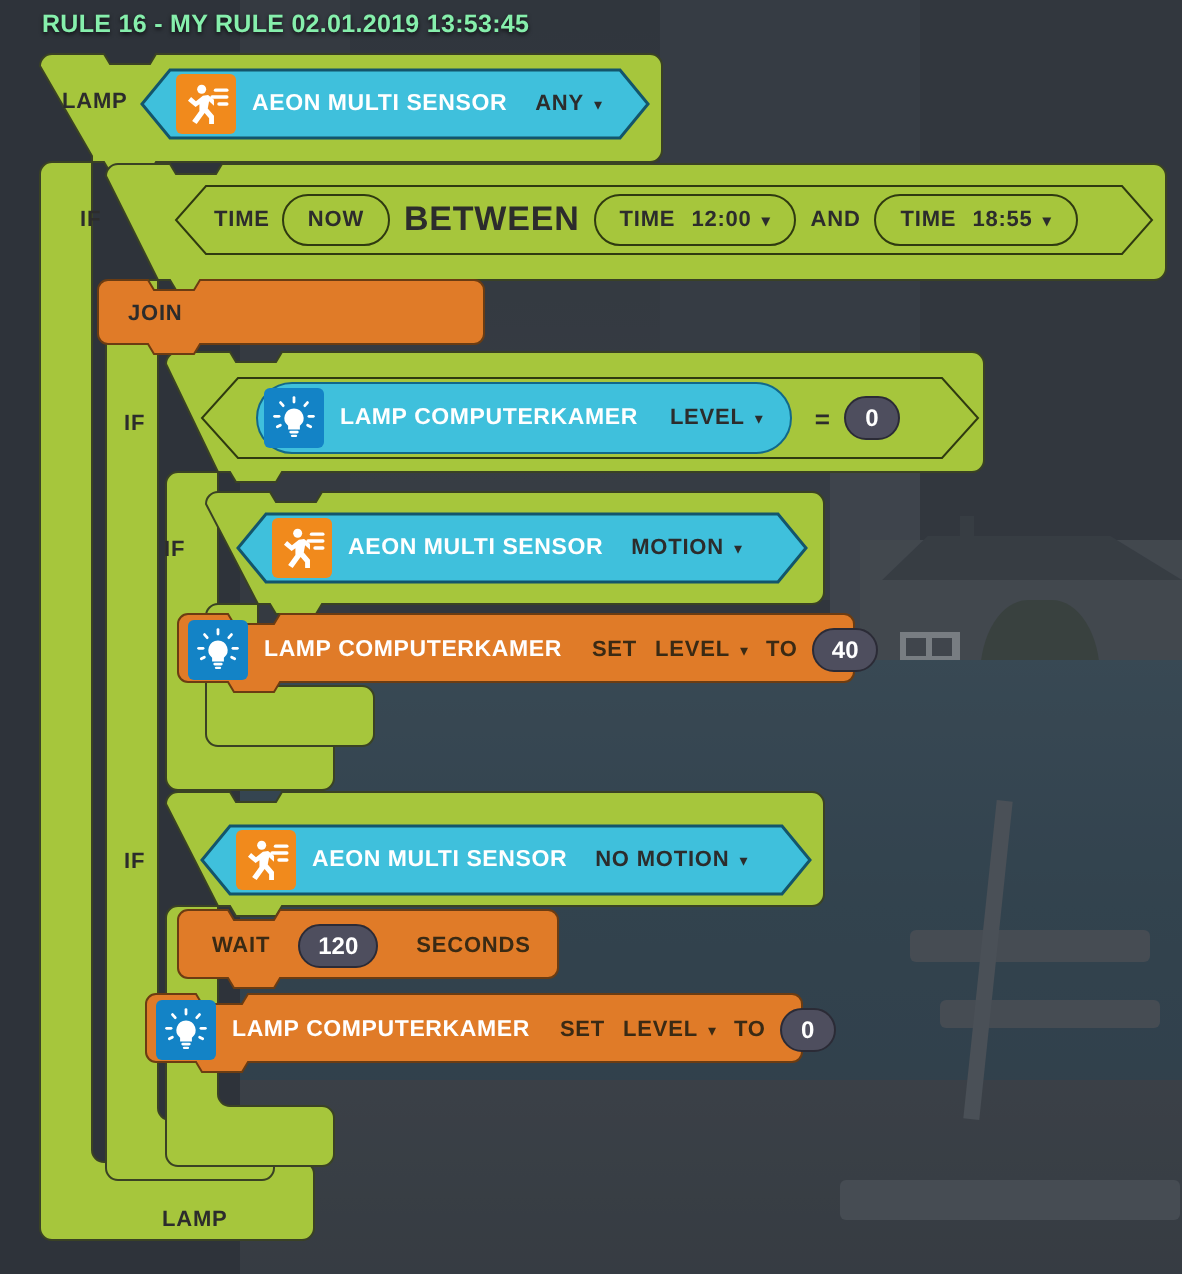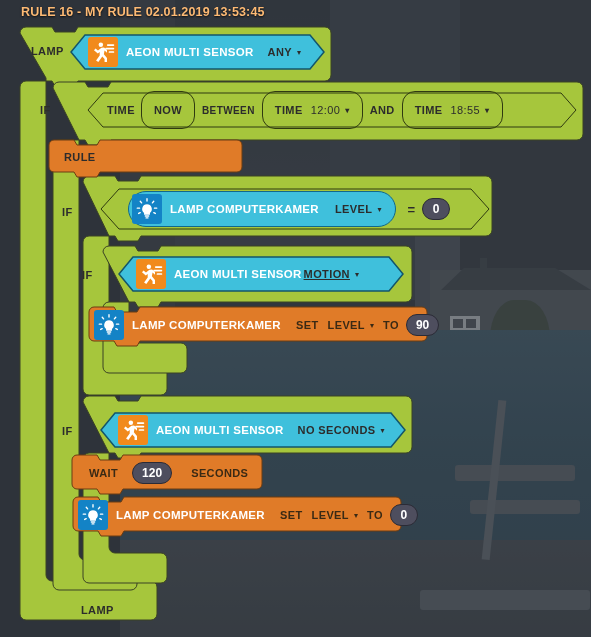--- a/index.html
+++ b/index.html
@@ -43,21 +43,21 @@
   #bg .greenery   { position:absolute; left:490px; top:300px; width:60px; height:95px;
                     background:#4e5a4c; border-radius:40% 40% 30% 30%; }
   #bg .lounger    { position:absolute; background:#6a7178; border-radius:3px; }
   #bg .rail       { position:absolute; left:490px; top:400px; width:8px; height:160px;
                     background:#747a80; transform:rotate(6deg); }
   #bg .shade      { position:absolute; inset:0; background:rgba(40,46,52,0.55); }
 
   
   #title {
     position:absolute; left:21px; top:5px; z-index:5;
-    color:#fdba74; font-size:12.5px; font-weight:bold; letter-spacing:0.15px;
+    color:#86efac; font-size:12.5px; font-weight:bold; letter-spacing:0.15px;
     text-shadow: 0 1px 2px rgba(0,0,0,.75);
     white-space:nowrap;
   }
 
   
   #canvas { position:absolute; inset:0; z-index:4; }
 
   
   .blk { position:absolute; }
 
@@ -105,25 +105,25 @@
     display:inline-flex; align-items:center; justify-content:center;
     background:#4e4e5e; color:#ffffff; font-size:12px; font-weight:bold;
     height:22px; min-width:28px; padding:0 9px; border-radius:11px;
     border:1px solid #2b2b36; margin-left:7px;
   }
   .chip.wide { min-width:40px; }
 
   
   .fieldr {
     display:inline-flex; align-items:center; justify-content:center;
-    height:38px; border:1px solid #2f3a10; border-radius:13px;
+    height:26px; border:1px solid #2f3a10; border-radius:13px;
     padding:0 12px; color:#2c2c2c; font-size:11px; font-weight:bold;
     letter-spacing:.4px; white-space:nowrap;
   }
-  .fieldr .sub { margin-left:8px; font-weight:normal; }
+  .fieldr .sub { margin-left:8px; font-weight:bold; }
   .eq { color:#2c2c2c; font-size:13px; font-weight:bold; }
 </style>
 </head>
 <body>
 
 <div id="bg">
   <div class="sky"></div>
   <div class="panelA"></div>
   <div class="panelB"></div>
   <div class="panelC"></div>
@@ -191,40 +191,40 @@
   <div class="lbl" style="left:40px; top:104px;">IF</div>
   <div class="blk" style="left:87px; top:92px;">
     <svg width="490" height="36">
       <path d="M16,1 H474 L489,18 L474,35 H16 L1,18 Z" fill="none" stroke="#2f3a10" stroke-width="1"></path>
     </svg>
     <div style="position:absolute; left:0; top:0; height:36px; display:flex; align-items:center; padding-left:8px;justify-content:flex-end;">
       <span class="t" style="color:#2c2c2c; font-size:11px; font-weight:bold; letter-spacing:.4px; margin:0 6px 0 12px;">TIME</span>
       <span class="fieldr">
         <span>NOW</span>
       </span>
-      <span class="t" style="color:#2c2c2c; font-size:10px; font-weight:bold; letter-spacing:.4px; margin:0 7px;">BETWEEN</span>
+      <span class="t" style="color:#2c2c2c; font-size:17px; font-weight:bold; letter-spacing:.4px; margin:0 7px;">BETWEEN</span>
       <span class="fieldr">
         <span>TIME</span>
         <span class="sub">12:00</span>
         <span class="caret">▾</span>
       </span>
       <span class="t" style="color:#2c2c2c; font-size:11px; font-weight:bold; letter-spacing:.4px; margin:0 7px;">AND</span>
       <span class="fieldr">
         <span>TIME</span>
         <span class="sub">18:55</span>
         <span class="caret">▾</span>
       </span>
     </div>
   </div>
 
   <div class="blk" style="left:48px; top:139px;">
     <svg width="196" height="40">
       <path d="M1,6 a5,5 0 0 1 5,-5 h20 l3,5 h20 l3,-5 h137 a5,5 0 0 1 5,5 v22 a5,5 0 0 1 -5,5 h-137 l-3,5 h-20 l-3,-5 h-20 a5,5 0 0 1 -5,-5 z" fill="#e07b28" stroke="#6b3c12" stroke-width="1"></path>
     </svg>
-    <span class="lbl" style="left:16px; top:12px; color:#2c2c2c;">RULE</span>
+    <span class="lbl" style="left:16px; top:12px; color:#2c2c2c;">JOIN</span>
   </div>
 
   <div class="lbl" style="left:62px; top:206px;">IF</div>
   <div class="blk" style="left:100px; top:188px;">
     <svg width="390" height="42">
       <path d="M19,1 H371 L389,21 L371,41 H19 L1,21 Z" fill="none" stroke="#2f3a10" stroke-width="1"></path>
     </svg>
     <div style="position:absolute; left:28px; top:3px; display:flex; align-items:center;">
       <span class="pillcyan" style="position:relative; left:0; top:0;">
         <span class="icn lamp">
@@ -264,21 +264,21 @@
           <g fill="#ffffff">
             <circle cx="12.5" cy="6.5" r="2.6"></circle>
             <path d="M13.2 10.2 L9.2 13.4 L6.4 11.0 L4.6 13.1 L9.0 16.8 L11.2 15.1 L11.2 19.0 L7.0 24.8 L9.6 26.6 L14.2 20.2 L16.8 23.2 L16.8 26.6 L19.6 26.6 L19.6 21.8 L16.0 17.6 L16.8 13.4 L19.6 16.0 L19.6 12.6 L16.2 9.8 Z"></path>
             <rect x="19.5" y="6.0" width="8.5" height="2.0" rx="1"></rect>
             <rect x="17.5" y="10.0" width="10.5" height="2.0" rx="1"></rect>
             <rect x="21.5" y="14.0" width="6.5" height="2.0" rx="1"></rect>
           </g>
         </svg>
       </span>
       <span class="devname">AEON MULTI SENSOR</span>
-      <span class="smalldark" style="margin-left:2px;text-decoration:underline;">MOTION</span>
+      <span class="smalldark" style="margin-left:14px;">MOTION</span>
       <span class="caret">▾</span>
     </div>
   </div>
 
   <div class="blk" style="left:88px; top:306px;">
     <svg width="340" height="42">
       <path d="M1,6 a5,5 0 0 1 5,-5 h20 l3,5 h20 l3,-5 h282 a5,5 0 0 1 5,5 v24 a5,5 0 0 1 -5,5 h-282 l-3,5 h-20 l-3,-5 h-20 a5,5 0 0 1 -5,-5 z" fill="#e07b28" stroke="#6b3c12" stroke-width="1"></path>
     </svg>
     <div style="position:absolute; left:6px; top:3px; display:flex; align-items:center; height:32px;">
       <span class="icn lamp">
@@ -295,21 +295,21 @@
             <rect x="4.6" y="19.0" width="3.6" height="1.6" rx=".8" transform="rotate(-28 6 20)"></rect>
             <rect x="21.8" y="19.0" width="3.6" height="1.6" rx=".8" transform="rotate(28 24 20)"></rect>
           </g>
         </svg>
       </span>
       <span class="devname">LAMP COMPUTERKAMER</span>
       <span class="smalllight" style="margin-left:15px;">SET</span>
       <span class="smalllight">LEVEL</span>
       <span class="caret onorange">▾</span>
       <span class="smalllight">TO</span>
-      <span class="chip">90</span>
+      <span class="chip">40</span>
     </div>
   </div>
 
   <div class="lbl" style="left:62px; top:425px;">IF</div>
   <div class="blk" style="left:100px; top:412px;">
     <svg width="306" height="36">
       <path d="M15,1 H291 L305,18 L291,35 H15 L1,18 Z" fill="#3fc0dc" stroke="#13556b" stroke-width="1.5"></path>
     </svg>
     <div style="position:absolute; left:0; top:0; width:306px; height:36px; display:flex; align-items:center; padding-left:18px;">
       <span class="icn motion">
@@ -317,26 +317,26 @@
           <g fill="#ffffff">
             <circle cx="12.5" cy="6.5" r="2.6"></circle>
             <path d="M13.2 10.2 L9.2 13.4 L6.4 11.0 L4.6 13.1 L9.0 16.8 L11.2 15.1 L11.2 19.0 L7.0 24.8 L9.6 26.6 L14.2 20.2 L16.8 23.2 L16.8 26.6 L19.6 26.6 L19.6 21.8 L16.0 17.6 L16.8 13.4 L19.6 16.0 L19.6 12.6 L16.2 9.8 Z"></path>
             <rect x="19.5" y="6.0" width="8.5" height="2.0" rx="1"></rect>
             <rect x="17.5" y="10.0" width="10.5" height="2.0" rx="1"></rect>
             <rect x="21.5" y="14.0" width="6.5" height="2.0" rx="1"></rect>
           </g>
         </svg>
       </span>
       <span class="devname">AEON MULTI SENSOR</span>
-      <span class="smalldark" style="margin-left:14px;">NO SECONDS</span>
+      <span class="smalldark" style="margin-left:14px;">NO MOTION</span>
       <span class="caret">▾</span>
     </div>
   </div>
 
-  <div class="blk" style="left:71px; top:454px;">
+  <div class="blk" style="left:88px; top:454px;">
     <svg width="192" height="42">
       <path d="M1,6 a5,5 0 0 1 5,-5 h20 l3,5 h20 l3,-5 h134 a5,5 0 0 1 5,5 v24 a5,5 0 0 1 -5,5 h-134 l-3,5 h-20 l-3,-5 h-20 a5,5 0 0 1 -5,-5 z" fill="#e07b28" stroke="#6b3c12" stroke-width="1"></path>
     </svg>
     <div style="position:absolute; left:12px; top:3px; display:flex; align-items:center; height:32px;">
       <span class="smalllight" style="margin-left:6px;">WAIT</span>
       <span class="chip wide" style="margin-left:14px;">120</span>
       <span class="smalllight" style="margin-left:19px;">SECONDS</span>
     </div>
   </div>
 

